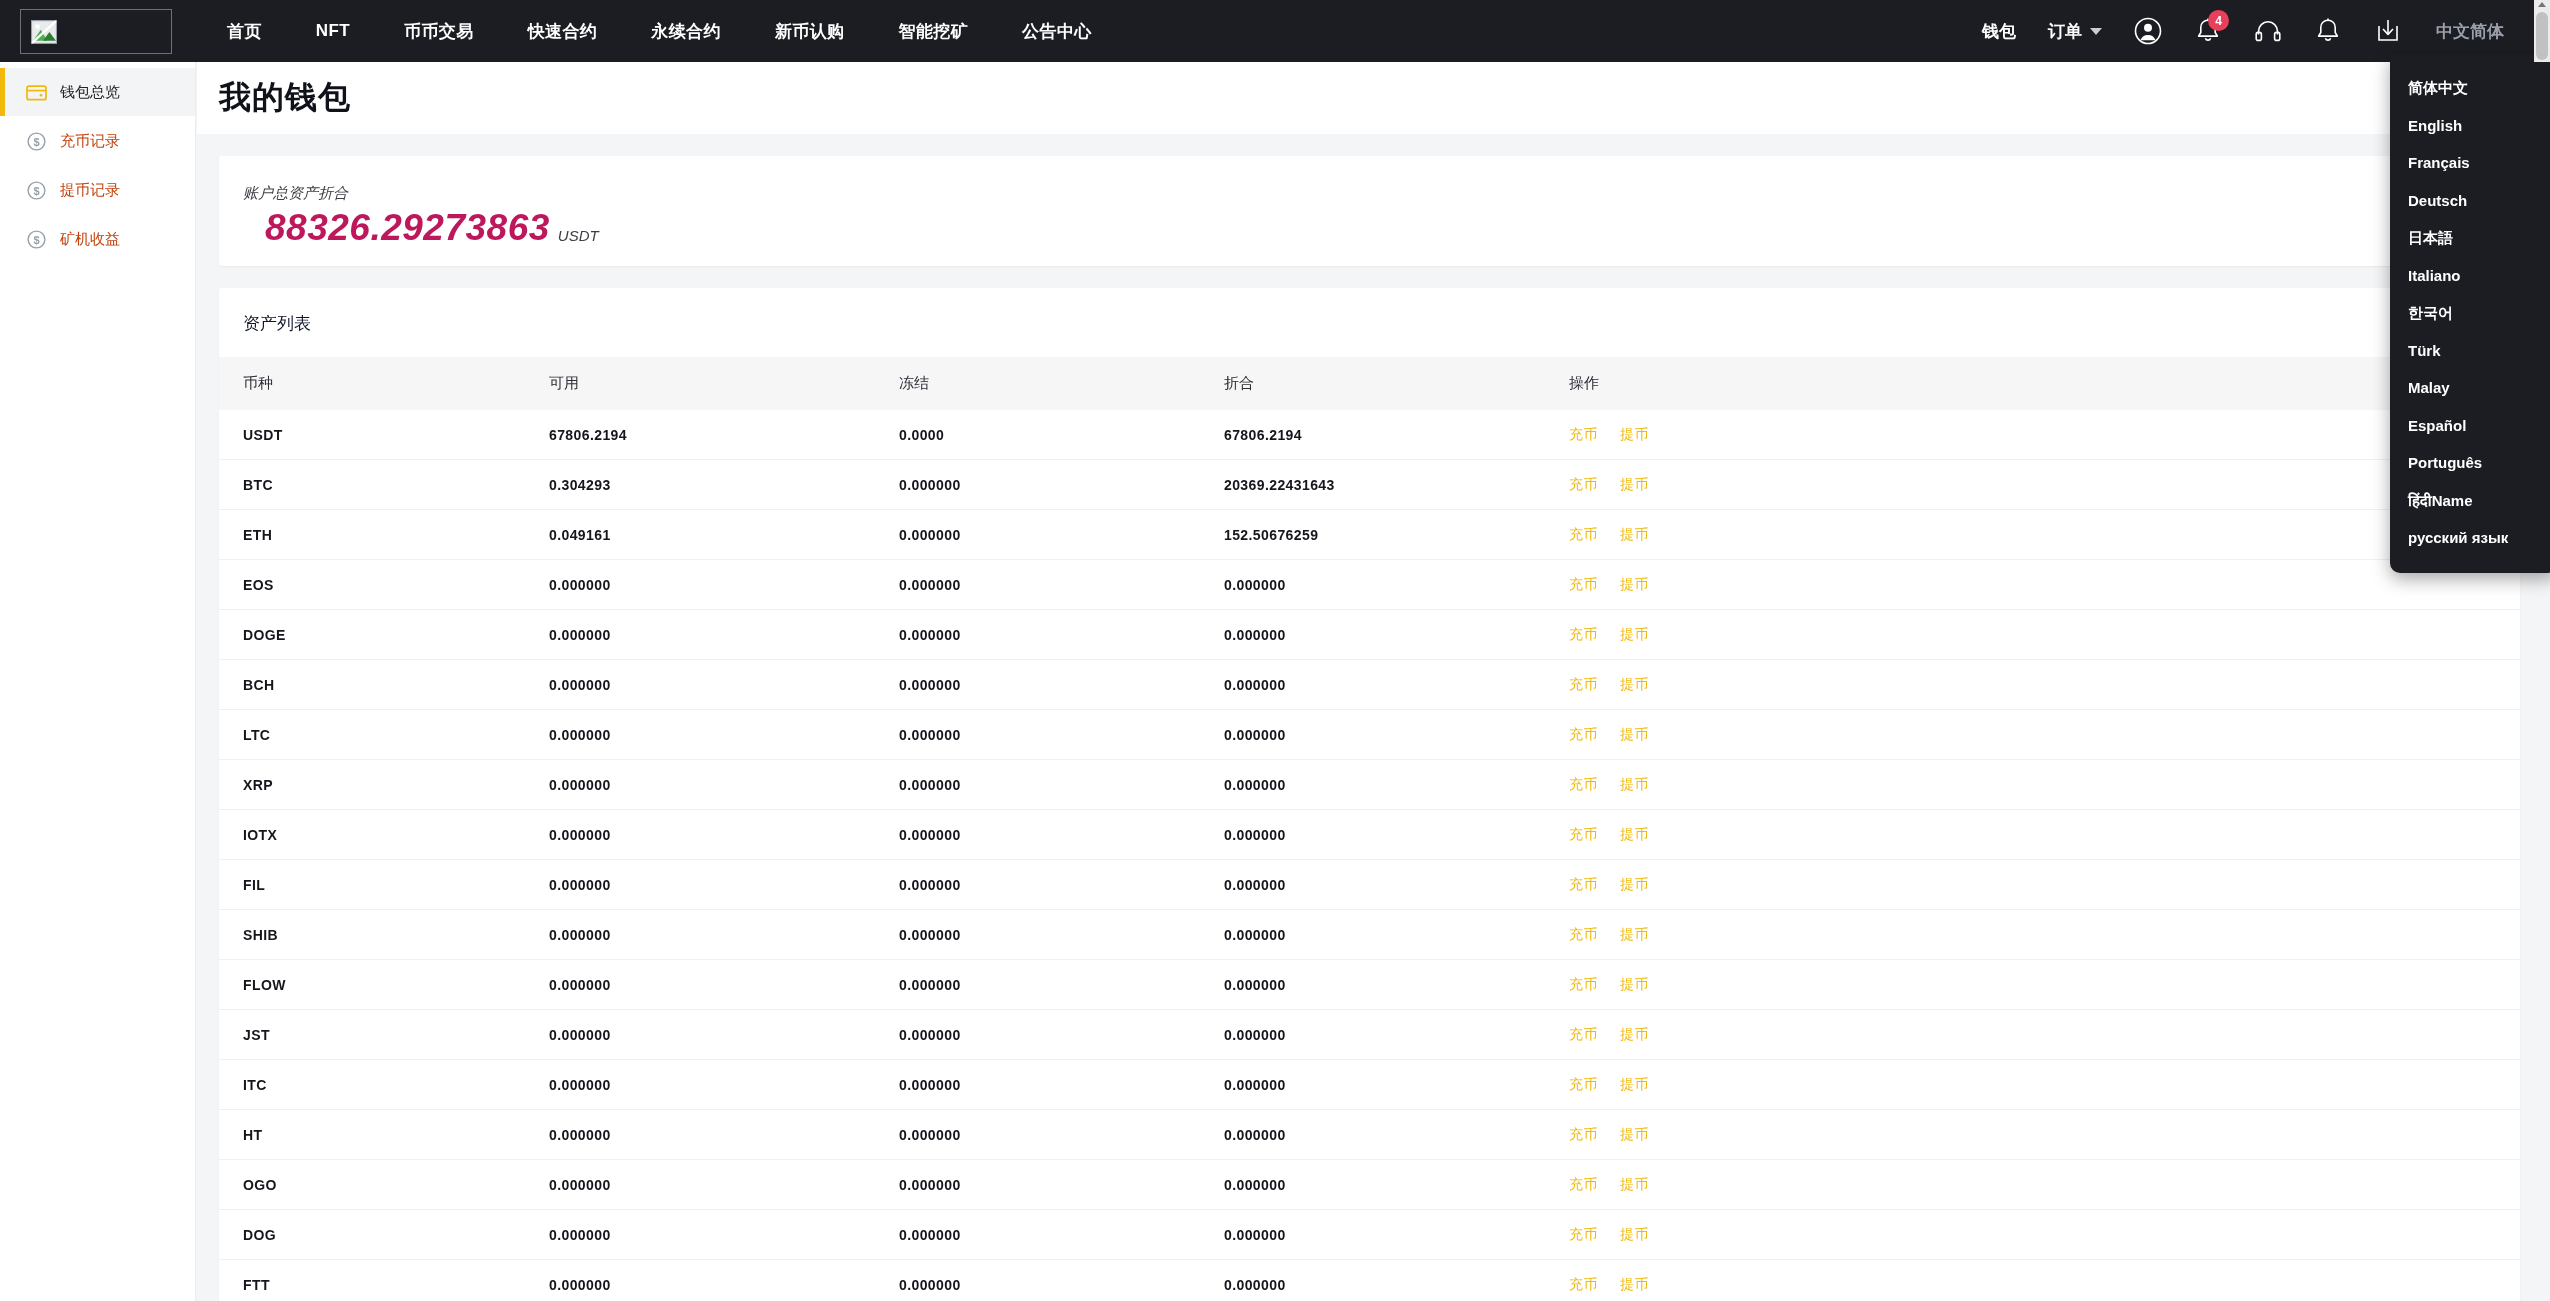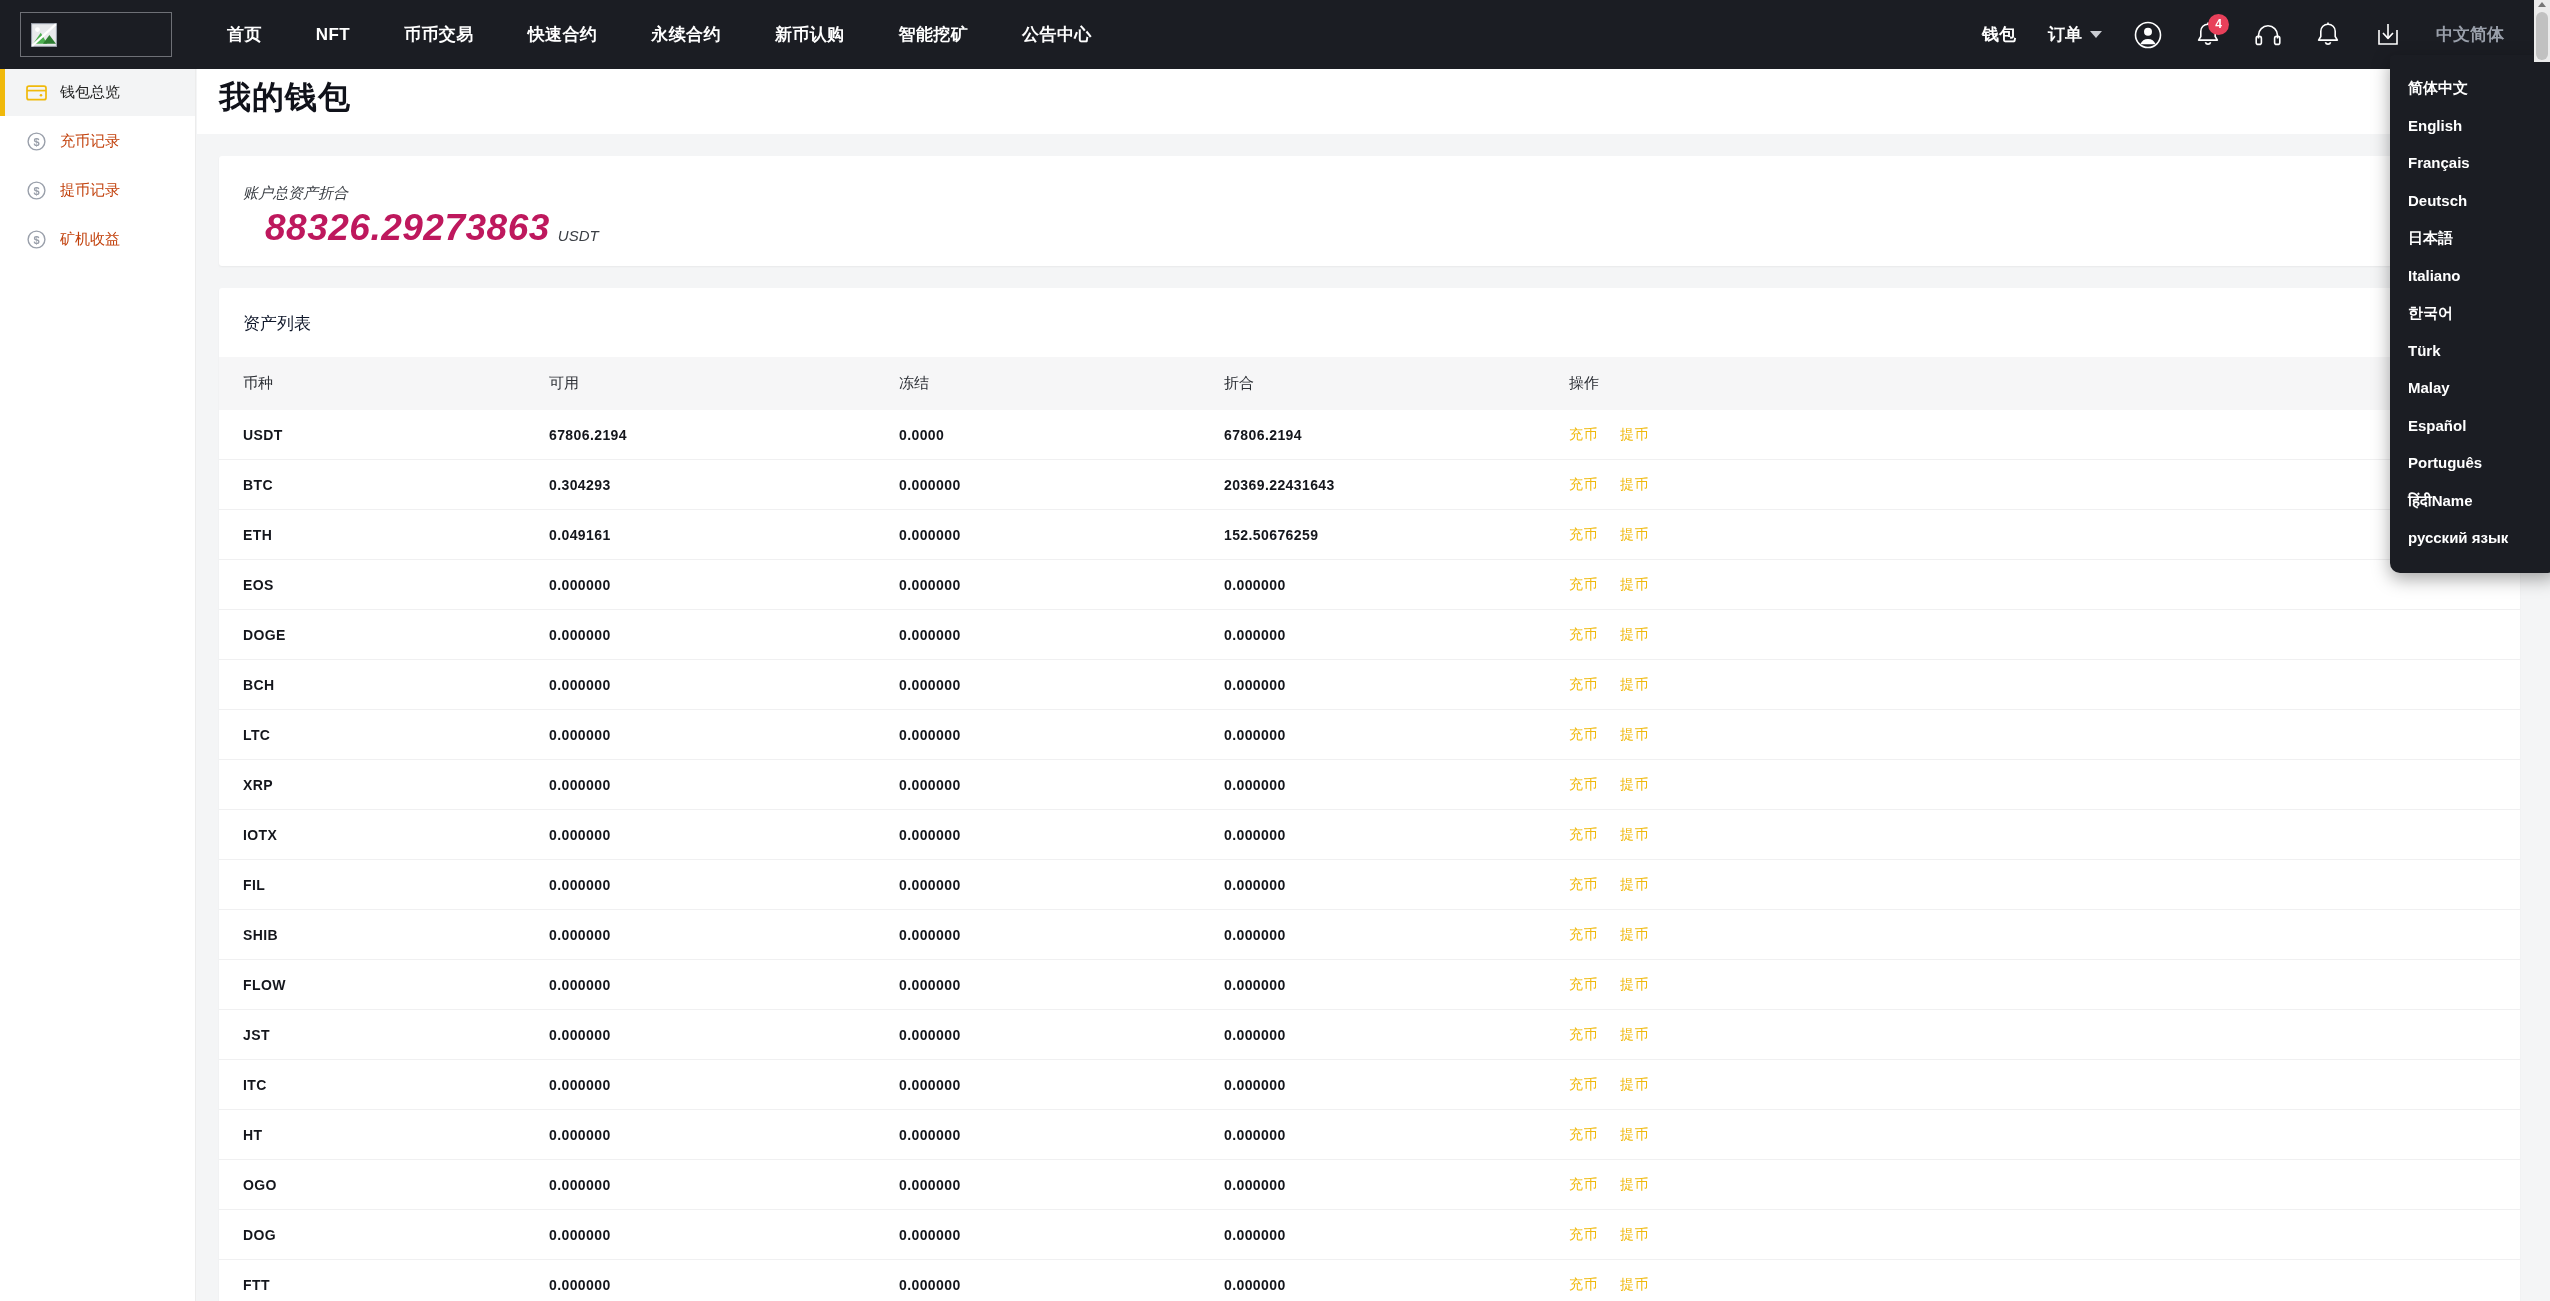--- a/index.html
+++ b/index.html
@@ -9,21 +9,21 @@
     height: 1301px;
     overflow: hidden;
     background: #f4f5f6;
     font-family: "Liberation Sans", "DejaVu Sans", sans-serif;
   }
 
   
   .topbar {
     position: absolute;
     top: 0; left: 0;
-    width: 2550px; height: 69px;
+    width: 2550px; height: 62px;
     background: #1b1d23;
     display: flex;
     align-items: center;
     z-index: 40;
   }
   .logo-box {
     width: 152px; height: 45px;
     margin-left: 20px;
     border: 1px solid #6e7076;
     position: relative;

